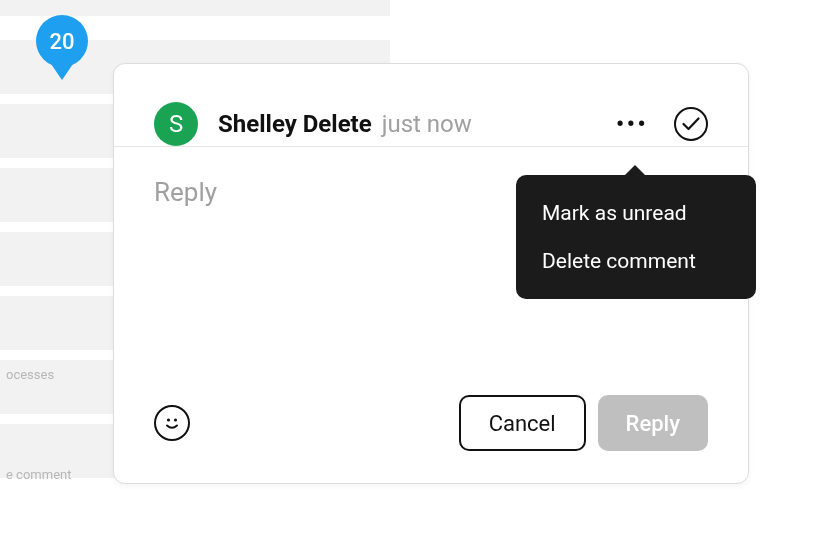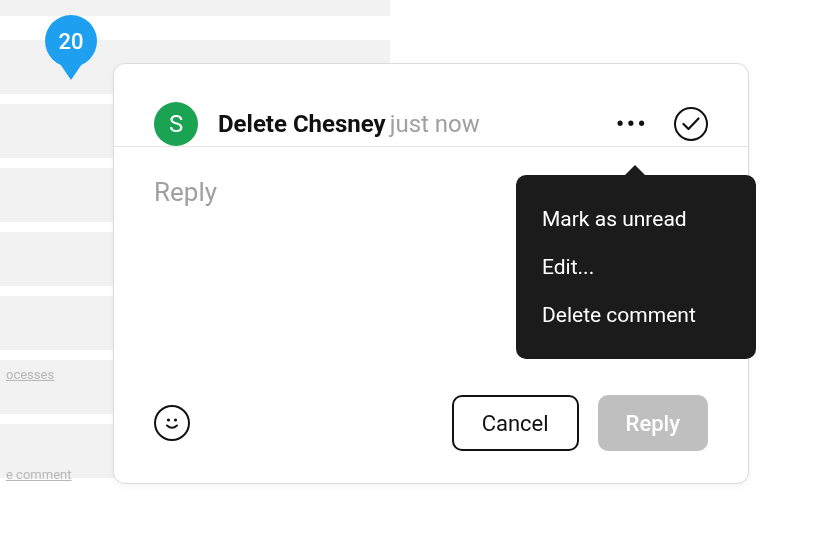--- a/index.html
+++ b/index.html
@@ -22,28 +22,27 @@
   .bg-row {
     height: 54px;
     background: #f2f2f2;
     margin-bottom: 10px;
   }
   .bg-label {
     position: absolute;
     font-size: 13px;
     color: #b7b7b7;
     left: 6px;
-    text-decoration: underline;
   }
 
   
   .pin {
     position: absolute;
     top: 15px;
-    left: 45px;
+    left: 36px;
     width: 52px;
     height: 52px;
     background: #1e9ff0;
     border-radius: 50%;
     display: flex;
     align-items: center;
     justify-content: center;
     color: #fff;
     font-size: 22px;
     font-weight: 500;
@@ -95,21 +94,21 @@
     flex-shrink: 0;
   }
   .author {
     font-size: 24px;
     font-weight: 700;
     color: #111;
   }
   .timestamp {
     font-size: 24px;
     color: #a0a0a0;
-    margin-left: 0;
+    margin-left: 6px;
   }
   .hdr-spacer { flex: 1; }
   .hdr-icons {
     display: flex;
     align-items: center;
     gap: 22px;
   }
   .dots {
     font-size: 26px;
     letter-spacing: 2px;
@@ -152,21 +151,21 @@
     color: #111;
     outline: none;
     font-family: inherit;
   }
   .reply-input::placeholder { color: #a0a0a0; }
 
   .footer {
     display: flex;
     align-items: center;
     padding: 0 40px 32px 40px;
-    gap: 19px;
+    gap: 12px;
   }
   .emoji-btn {
     width: 36px;
     height: 36px;
     border: 2px solid #111;
     border-radius: 50%;
     display: flex;
     align-items: center;
     justify-content: center;
     cursor: pointer;
@@ -194,21 +193,21 @@
   }
 
   
   .menu {
     position: absolute;
     top: 175px;
     left: 516px;
     width: 240px;
     background: #1b1b1b;
     border-radius: 10px;
-    padding: 20px 0;
+    padding: 14px 0;
     color: #fff;
   }
   .menu::before {
     content: "";
     position: absolute;
     top: -10px;
     left: 108px;
     width: 0; height: 0;
     border-left: 11px solid transparent;
     border-right: 11px solid transparent;
@@ -240,21 +239,21 @@
   <span>20</span>
 </div>
 
 <div class="card">
 
   <div class="comment-header">
     <div class="avatar">
       <span>S</span>
     </div>
     <div>
-      <span class="author">Delete Chesney</span>
+      <span class="author">Shelley Delete</span>
       <span class="timestamp">just now</span>
     </div>
     <div class="hdr-spacer"></div>
     <div class="hdr-icons">
       <span class="dots">•••</span>
       <span class="resolve-icon">
         <svg width="18" height="14" viewBox="0 0 18 14">
             <path d="M1.5 7 L6.5 12 L16.5 1.5" fill="none" stroke="#111" stroke-width="2.2" stroke-linecap="round" stroke-linejoin="round"></path>
           </svg>
       </span>
@@ -278,15 +277,14 @@
     </div>
     <div class="ftr-spacer"></div>
     <button class="btn btn-cancel">Cancel</button>
     <button class="btn btn-reply">Reply</button>
   </div>
 
 </div>
 
 <div class="menu">
   <div class="menu-item">Mark as unread</div>
-  <div class="menu-item">Edit...</div>
   <div class="menu-item">Delete comment</div>
 </div>
 
 </body></html>

